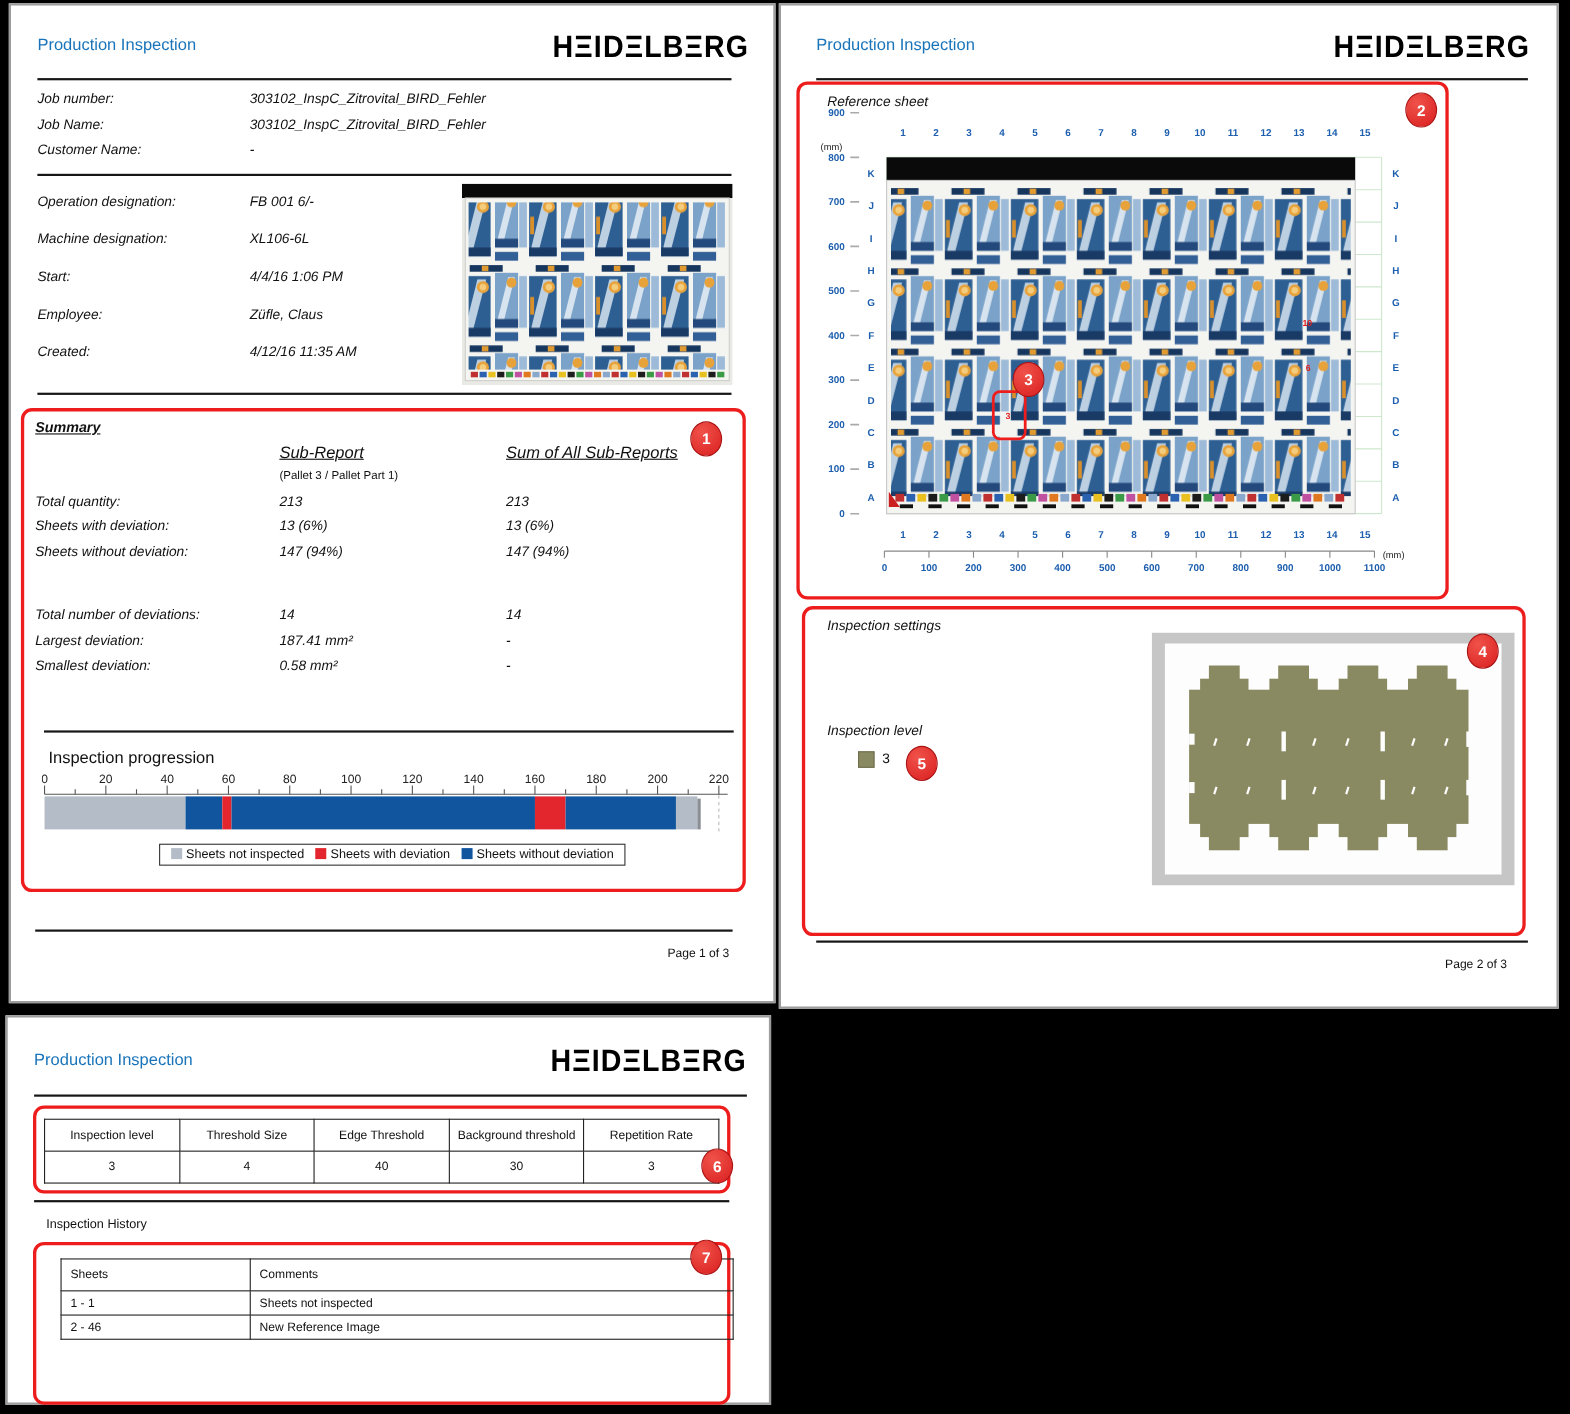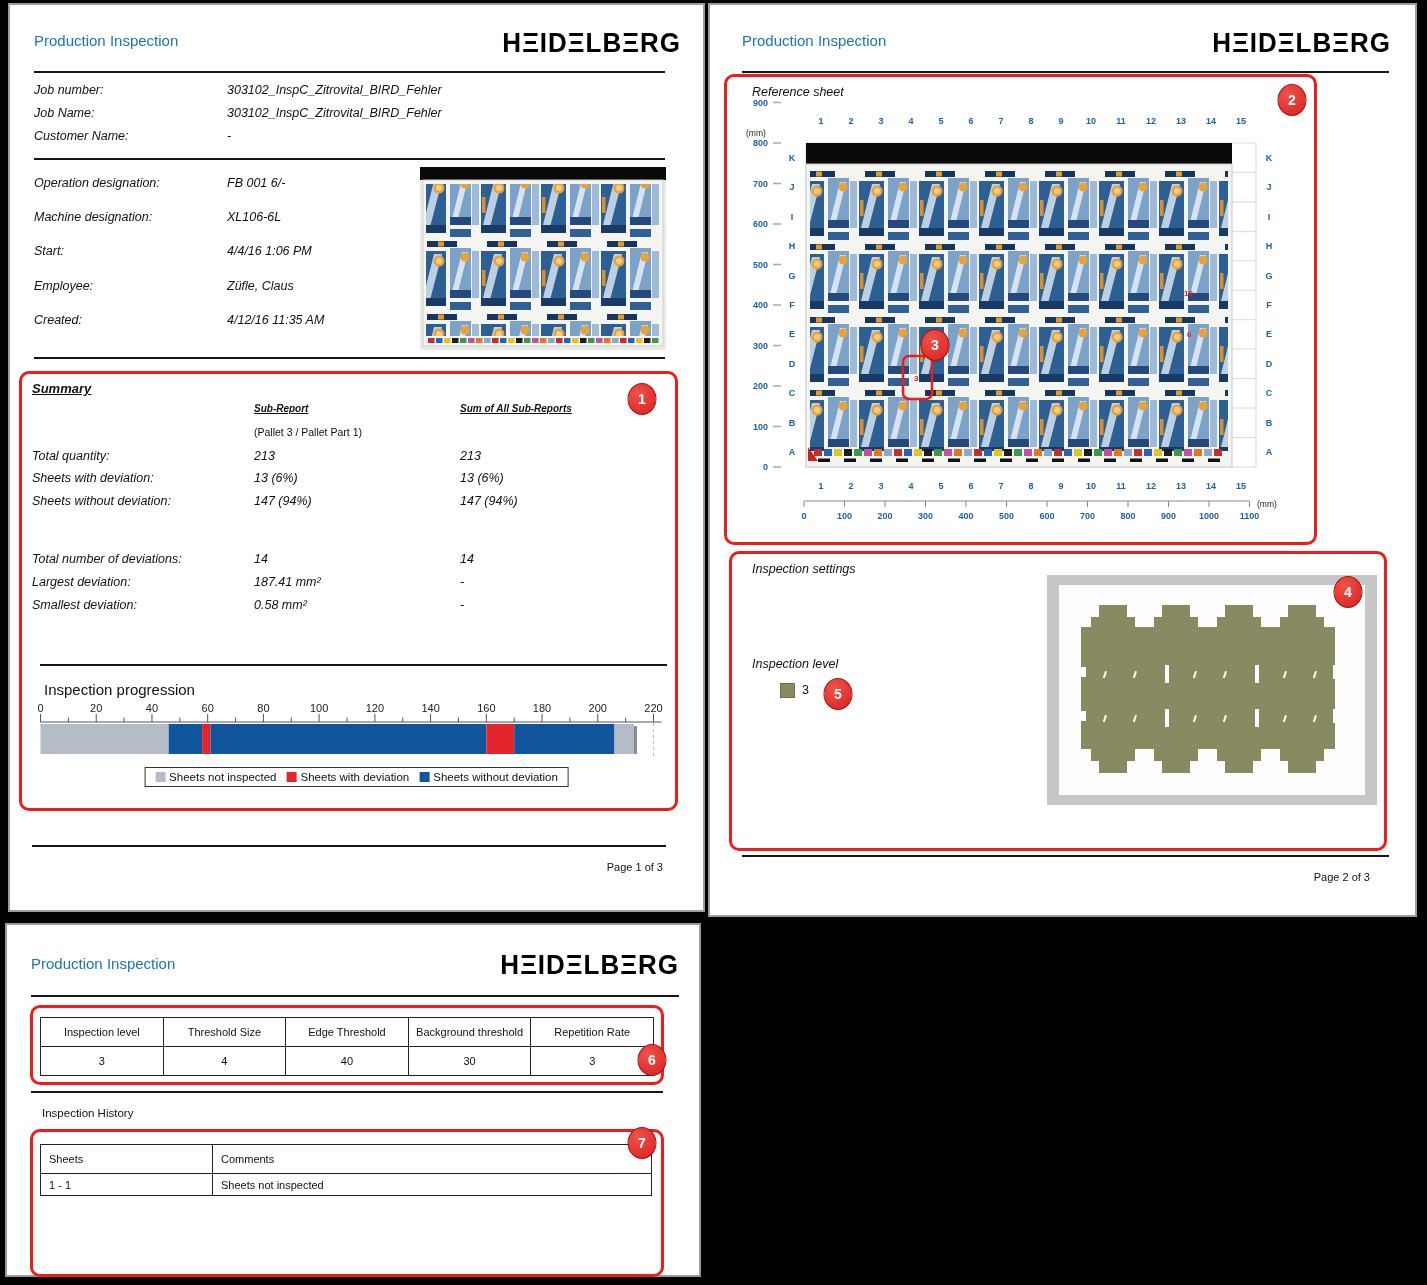--- a/index.html
+++ b/index.html
@@ -18,31 +18,31 @@
   .fld .val{position:absolute;left:193px;top:0;white-space:nowrap;}
   .redbox{position:absolute;border:3px solid #ee1d1d;border-radius:10px;}
   .marker{position:absolute;width:27px;height:30px;border-radius:50%;
           background:radial-gradient(circle at 35% 30%, #f0524a, #d91f1f);
           border:1px solid #a81212;color:#fff;font-weight:bold;font-size:14px;
           display:flex;align-items:center;justify-content:center;
           transform:translate(-50%,-50%);z-index:5;}
   .sumlabel{position:absolute;left:22px;font-size:12.5px;font-style:italic;text-align:right;}
   .sumv1{position:absolute;left:244px;font-size:12.5px;font-style:italic;}
   .sumv2{position:absolute;left:450px;font-size:12.5px;font-style:italic;}
-  .colhead{font-weight:700;font-style:italic;text-decoration:underline;font-size:10px;}
+  .colhead{font-weight:400;font-style:italic;text-decoration:underline;font-size:15px;}
   .legend{position:absolute;left:50%;transform:translateX(-50%);top:762px;
           display:flex;gap:10px;align-items:center;border:1.5px solid #333;
           background:#fff;padding:3px 10px;font-size:11.5px;white-space:nowrap;}
   .legend .sw{display:inline-block;width:10px;height:10px;margin-right:4px;vertical-align:-1px;}
   .footer{position:absolute;font-size:11px;}
   .ital{font-style:italic;}
   table.grid{border-collapse:collapse;table-layout:fixed;width:100%;}
   table.grid td{border:1.5px solid #222;font-size:11px;text-align:center;
                 padding:0;height:28px;vertical-align:middle;}
-  table.hist{border-collapse:collapse;table-layout:fixed;width:100%;}
+  table.hist{border-collapse:collapse;table-layout:fixed;width:100%;margin-left:15px;}
   table.hist td{border:1.5px solid #222;font-size:11px;text-align:left;
                 padding:0 8px;height:21px;vertical-align:middle;}
   table.hist tr.hd td{height:28px;}
   .swatch{position:absolute;width:13px;height:13px;background:#8a8a62;border:1px solid #6f6f4e;}
 </style>
 </head>
 <body>
 
 <section class="page" id="page1">
   <div class="abs ptitle" style="left:24px;top:27px">Production Inspection</div>
@@ -518,17 +518,21 @@
         </colgroup>
       <tbody>
           <tr class="hd">
         <td>Sheets</td>
         <td>Comments</td>
       </tr>
       <tr>
         <td>1 - 1</td>
         <td>Sheets not inspected</td>
       </tr>
+      <tr>
+        <td>2 - 46</td>
+        <td>New Reference Image</td>
+      </tr>
     </tbody>
       </table>
   </div>
   <div class="marker" style="left:635px;top:218px">7</div>
 </section>
 
 </body></html>

